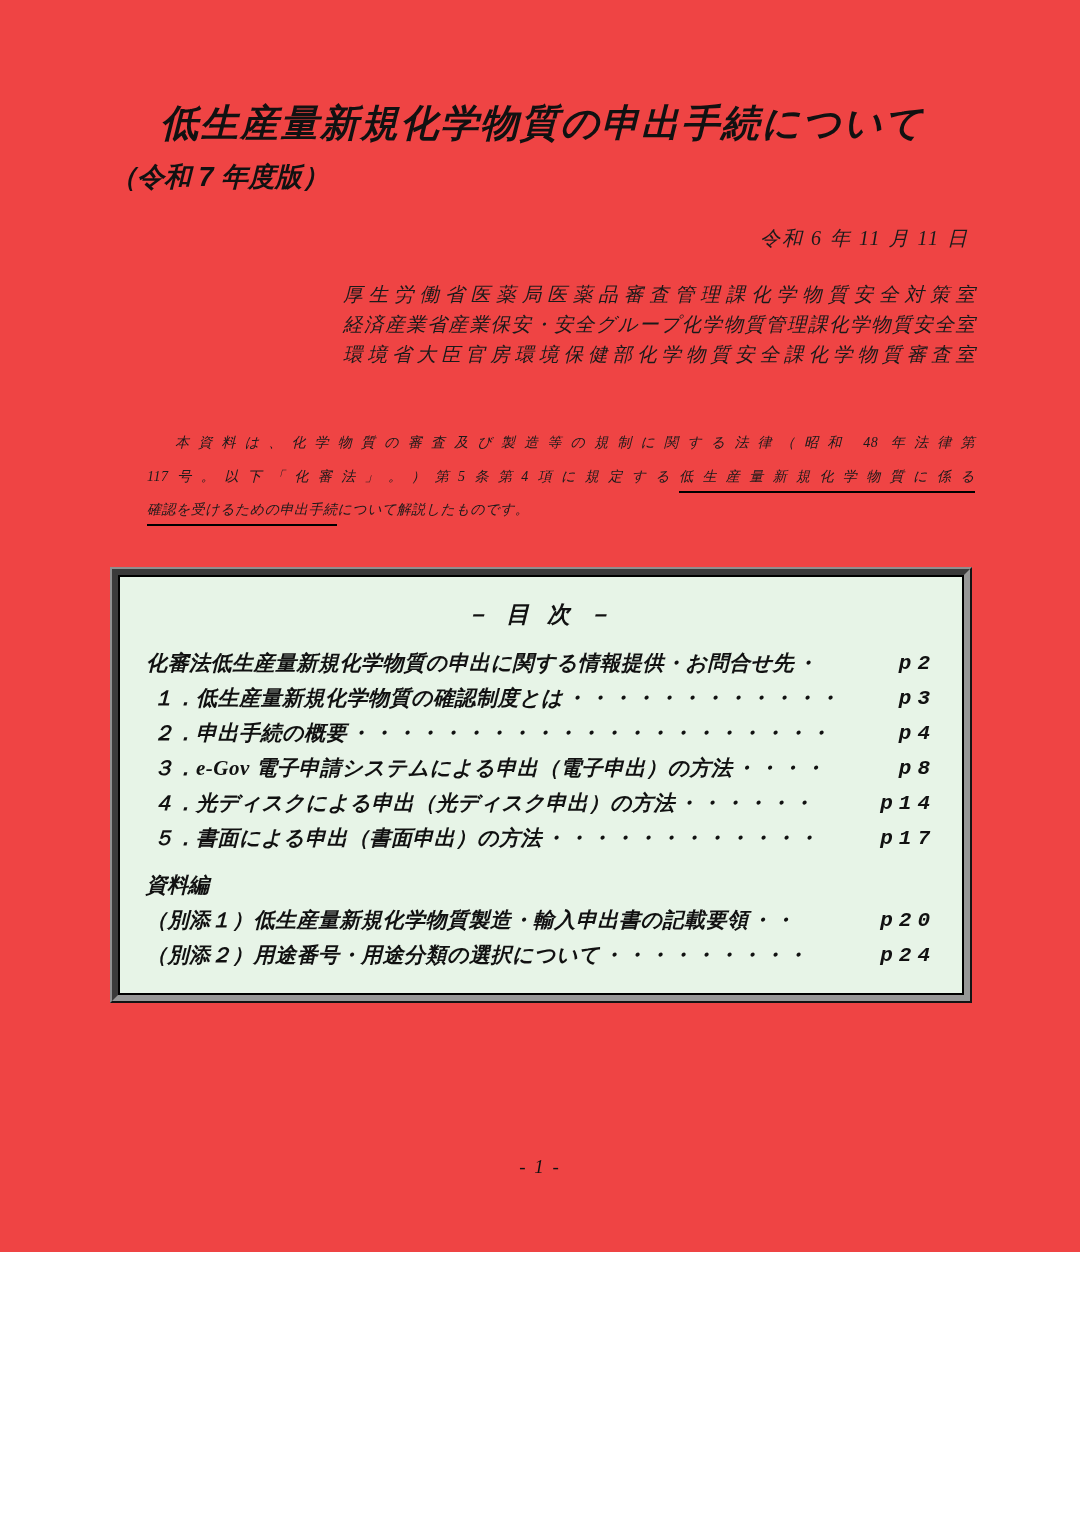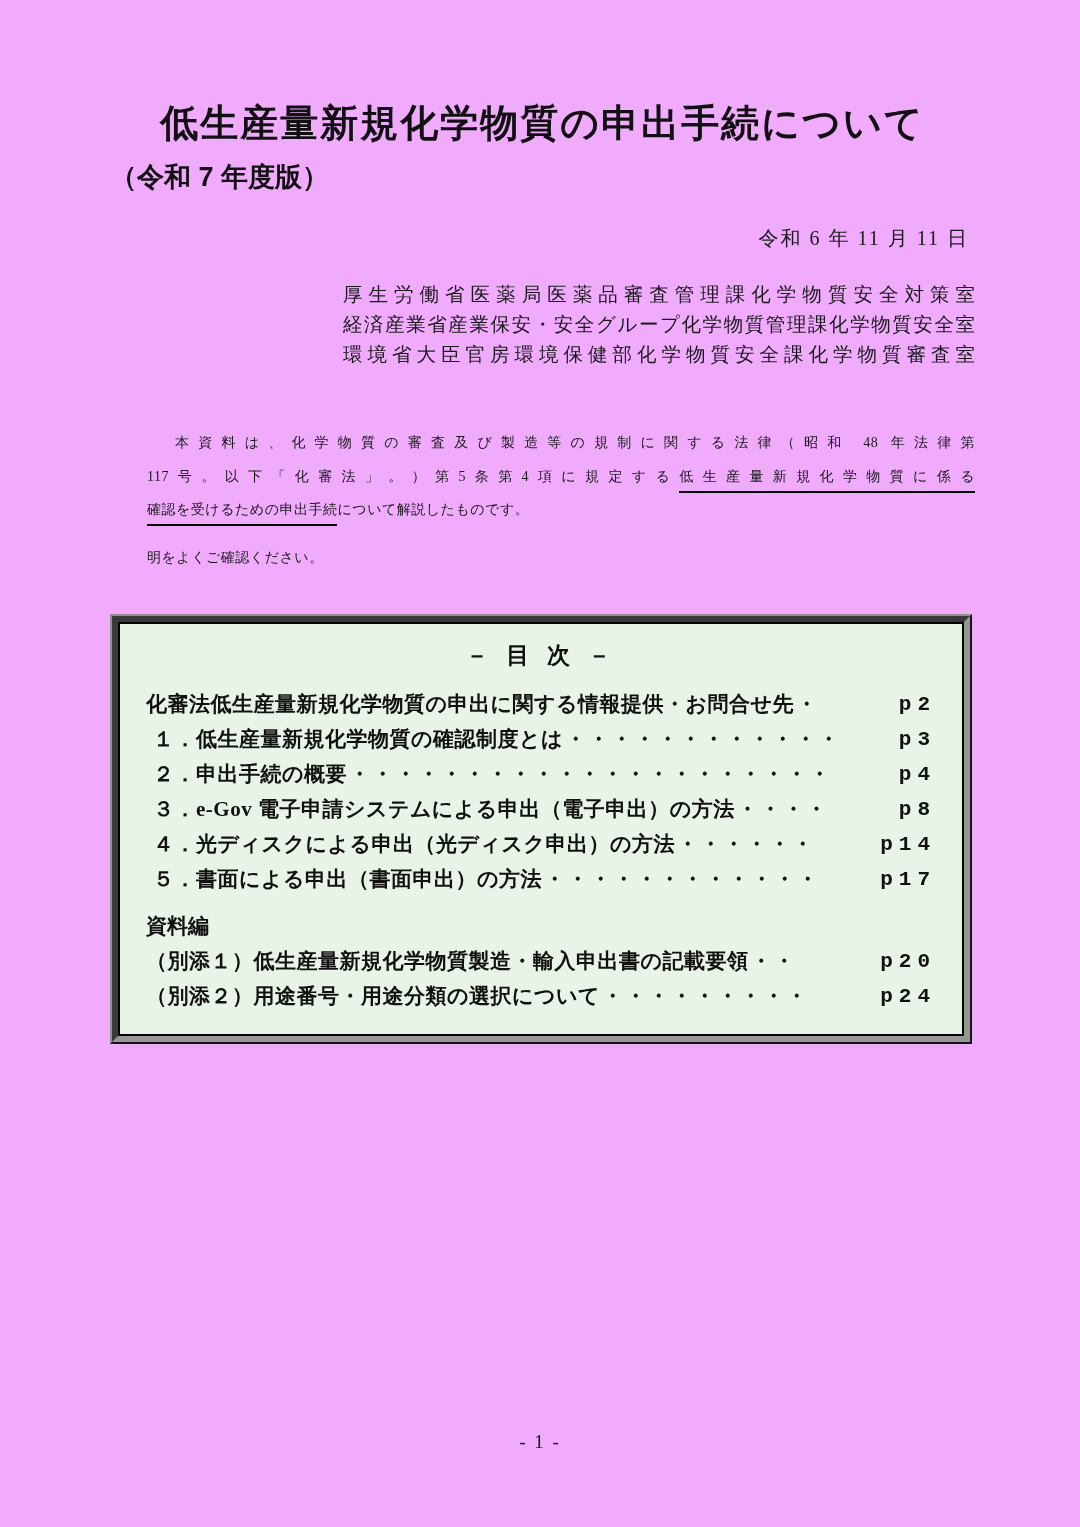--- a/index.html
+++ b/index.html
@@ -1,25 +1,26 @@
 <!DOCTYPE html>
 <html><head>
 <meta charset="utf-8">
 <style>
   * { margin: 0; padding: 0; box-sizing: border-box; }
   html, body { background: #ffffff; }
   .page {
     position: relative;
     width: 1080px;
-    height: 1527px;
+    height: 1252px;
     margin: 0 auto;
-    background: #f0abfc;
+    background: #ef4444;
     font-family: "Liberation Serif", "DejaVu Serif", serif;
     color: #1a1a1a;
     overflow: hidden;
+    font-style: italic;
   }
   .content {
     padding: 98px 105px 0 110px;
   }
   .doc-title {
     font-family: "Liberation Sans", "DejaVu Sans", sans-serif;
     font-size: 38px;
     font-weight: bold;
     text-align: center;
     letter-spacing: 2px;
@@ -83,20 +84,21 @@
   .toc-inner {
     border: 2px solid #000;
     background: #e7f4e7;
     padding: 16px 26px 20px 26px;
   }
   .toc-title {
     font-size: 23px;
     font-weight: bold;
     text-align: center;
     letter-spacing: 6px;
+    margin-top: 6px;
     margin-bottom: 16px;
     color: #111;
   }
   .toc-row {
     display: flex;
     align-items: flex-start;
     font-size: 21px;
     font-weight: bold;
     line-height: 35px;
     white-space: nowrap;
@@ -152,21 +154,20 @@
       <div class="org-line">環境省大臣官房環境保健部化学物質安全課化学物質審査室</div>
     </div>
 
     <div class="para para-1">
       <span class="line fill indent"><span>本資料は、化学物質の審査及び製造等の規制に関する法律（昭和 48 年法律第</span></span>
       <span class="line fill"><span>117号。以下「化審法」。）第5条第4項に規定する</span><span class="ul">低生産量新規化学物質に係る</span></span>
       <span class="line"><span class="ul">確認を受けるための申出手続</span><span>について解説したものです。</span></span>
     </div>
 
     <div class="para para-2">
-      <span class="line">明をよくご確認ください。</span>
     </div>
 
     <div class="toc-outer">
       <div class="toc-mid">
         <div class="toc-inner">
 
           <div class="toc-title">－ 目 次 －</div>
 
           <div class="toc-row">
             <span class="toc-text">化審法低生産量新規化学物質の申出に関する情報提供・お問合せ先</span>

